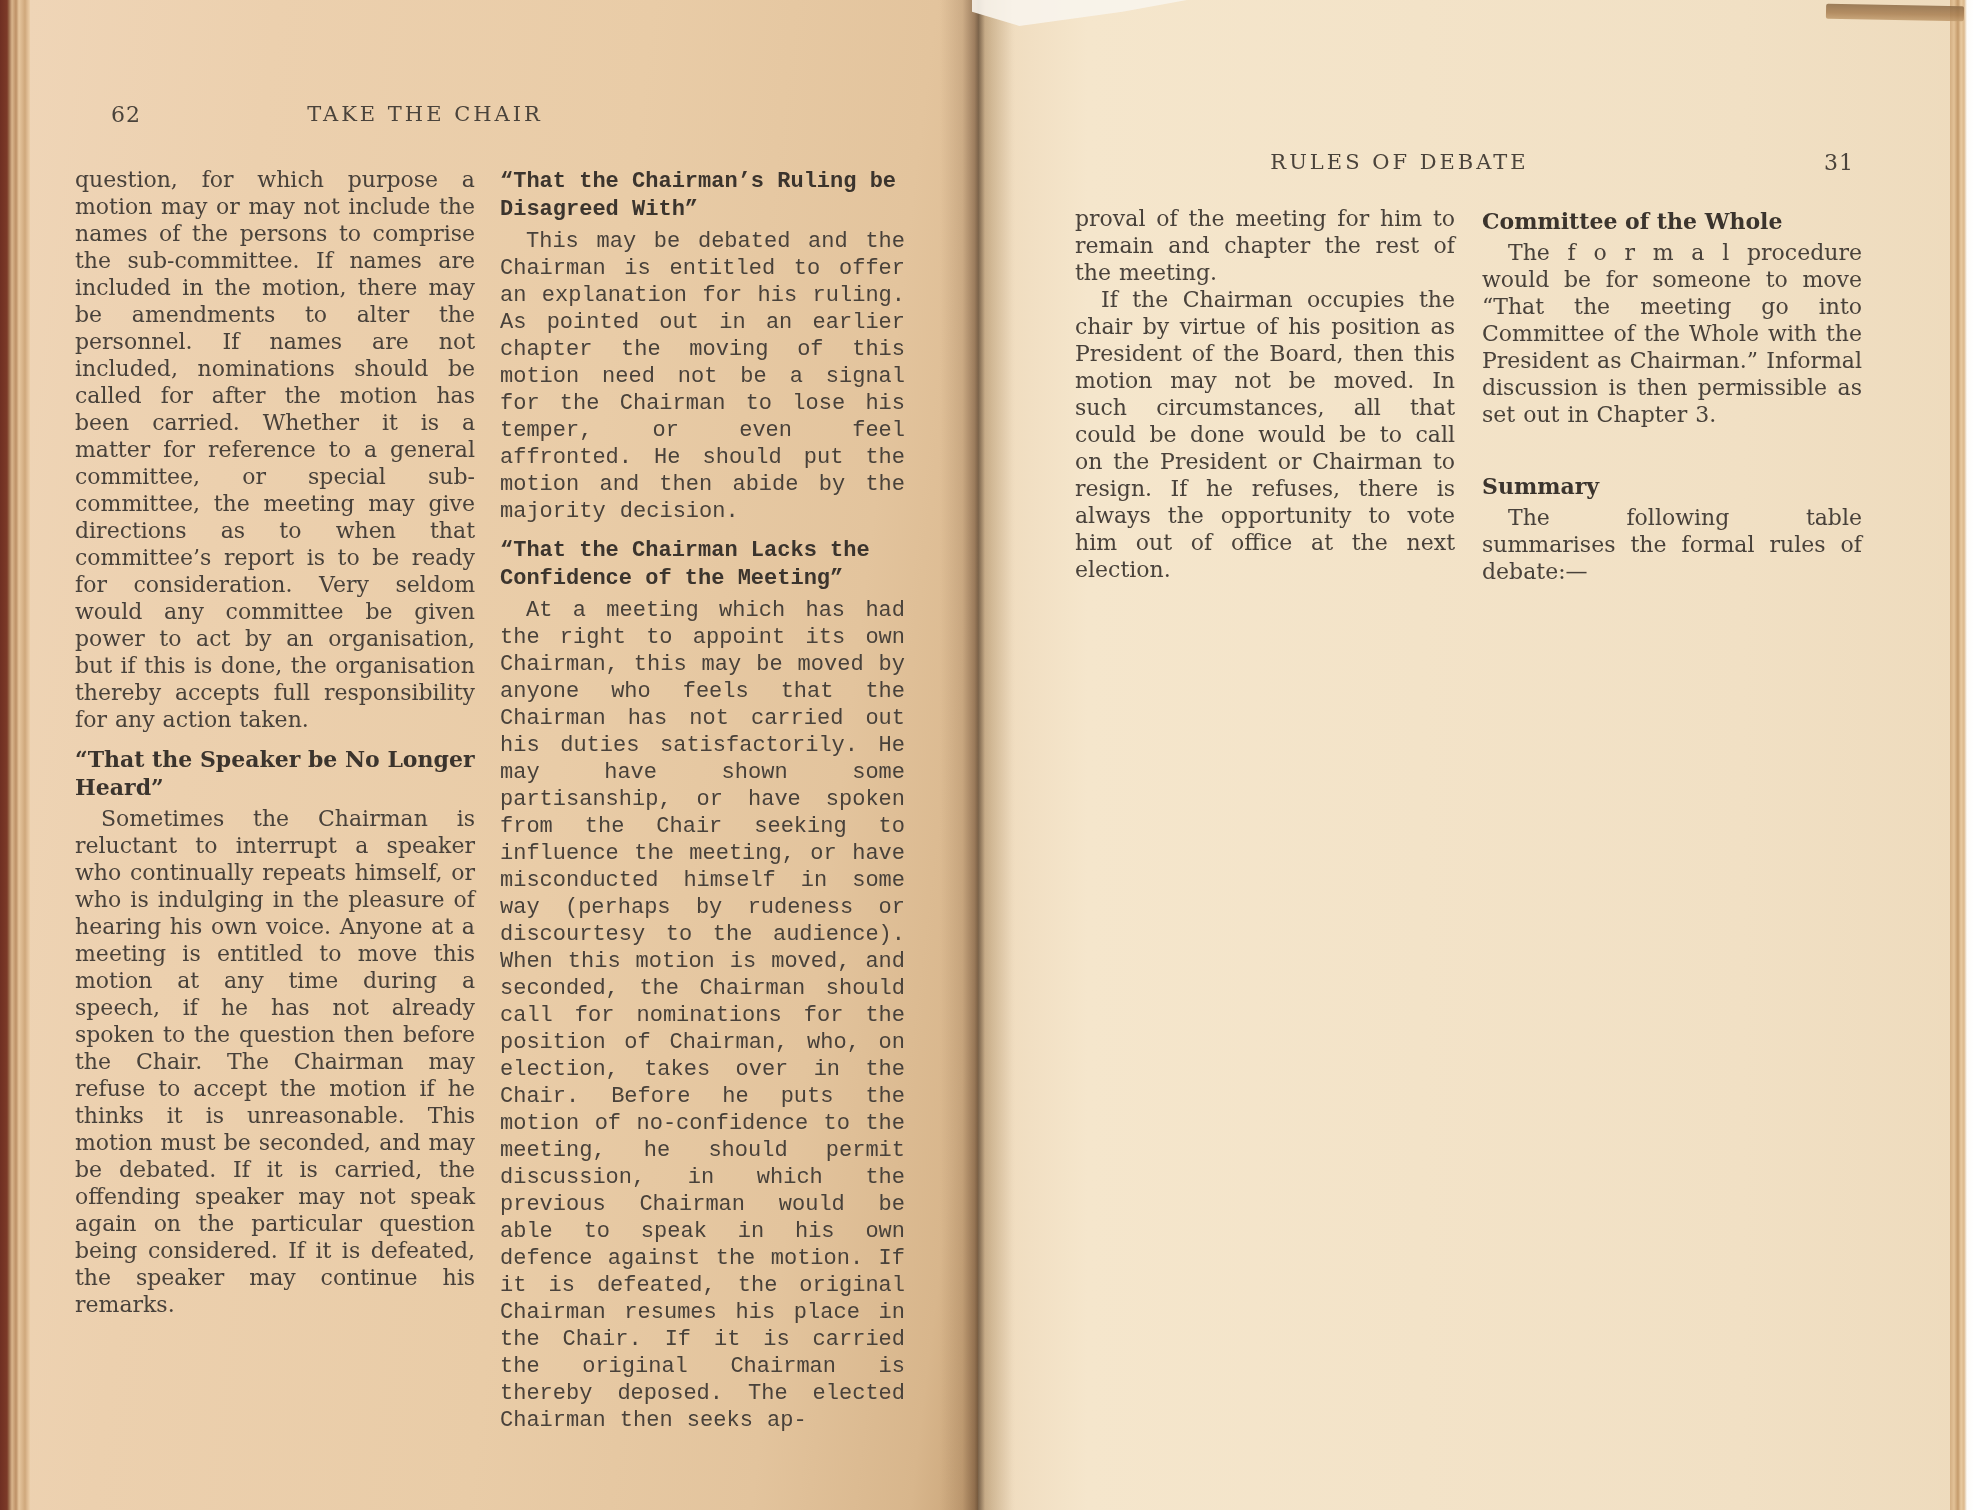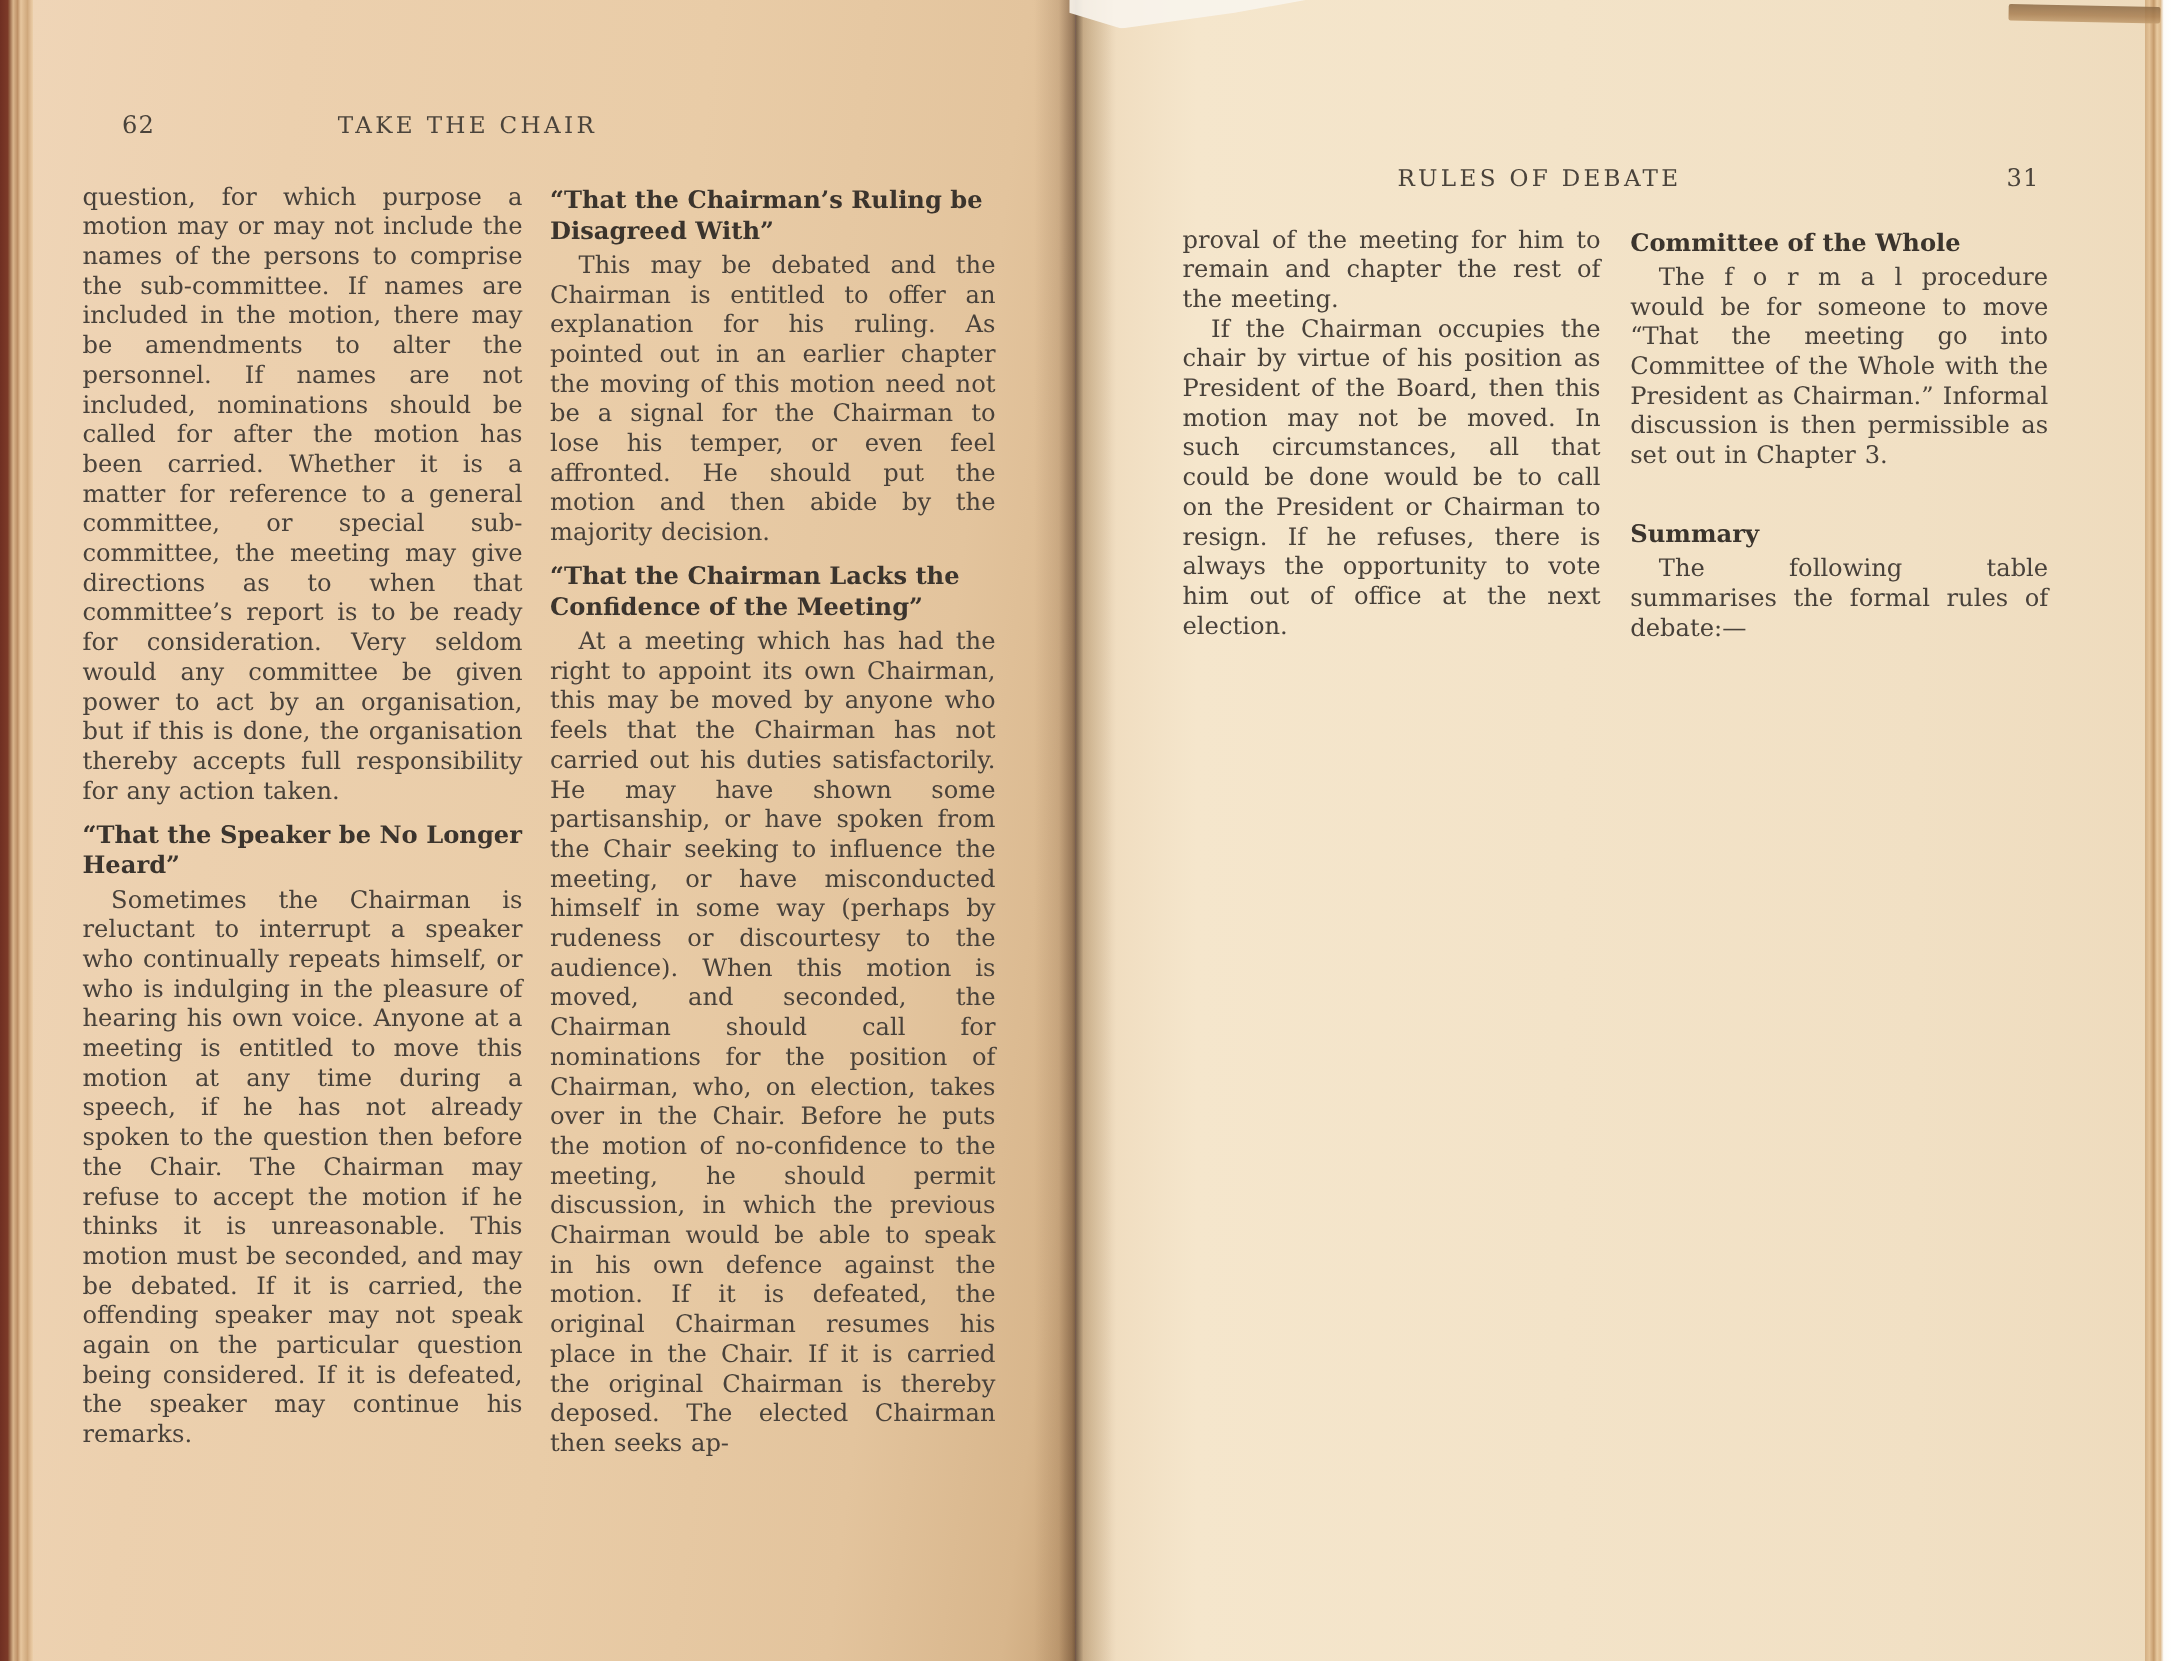--- a/index.html
+++ b/index.html
@@ -65,21 +65,21 @@
     letter-spacing:3px;white-space:nowrap;color:#4a433b;
   }
   .hdr-left .running{left:0;right:130px;}
   .hdr-right .running{left:0;right:138px;}
   
   .cols{position:absolute;display:flex;}
   .cols-left{left:47px;top:166px;width:830px;justify-content:space-between;}
   .cols-right{left:97px;top:205px;width:787px;justify-content:space-between;}
   .col{color:#48413a;}
   .cols-left .col1{width:400px;}
-  .cols-left .col2{width:405px;}
+  .cols-left .col2{width:405px;font-family:Liberation Mono, monospace;}
   .cols-right .col1{width:380px;}
   .cols-right .col2{width:380px;}
   .para{
     margin:0;font-size:22px;line-height:27px;text-align:justify;
     word-spacing:1px;
   }
   .para.indent{text-indent:26px;}
   .subhead{
     margin:12px 0 4px 0;font-size:22px;line-height:28px;font-weight:bold;
     color:#3b342d;text-align:left;

